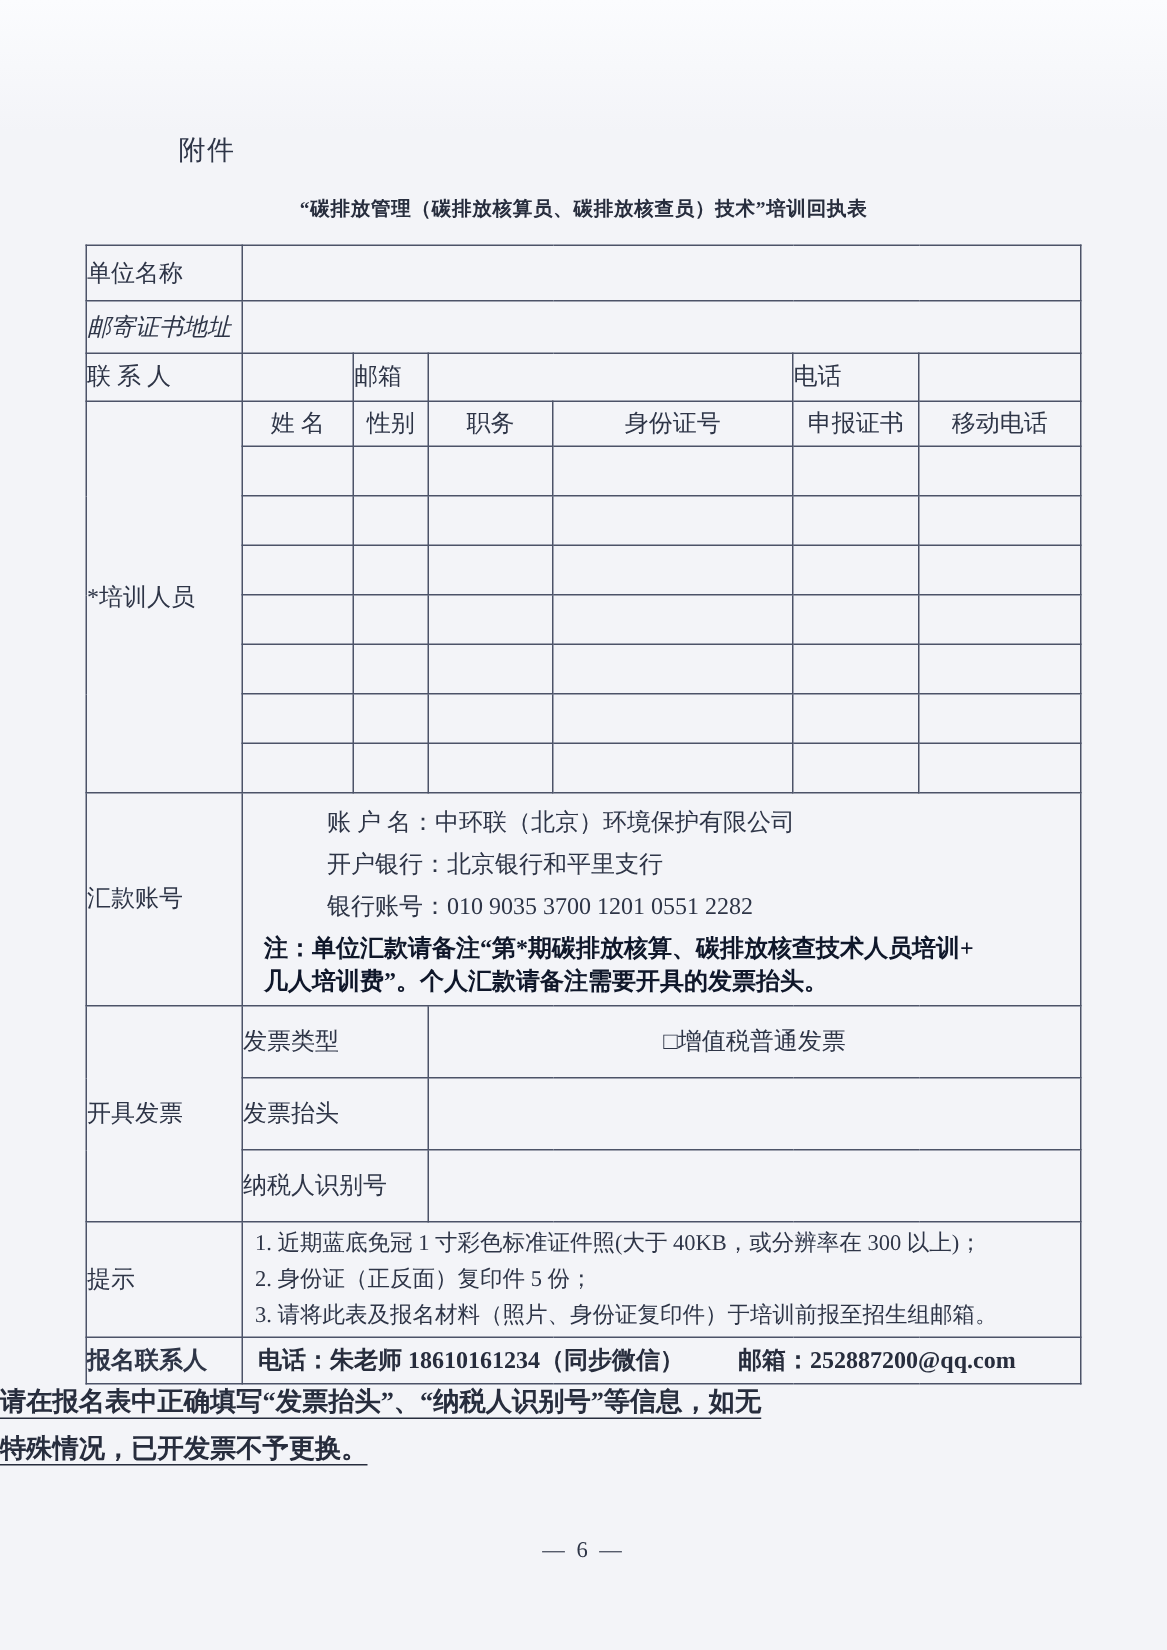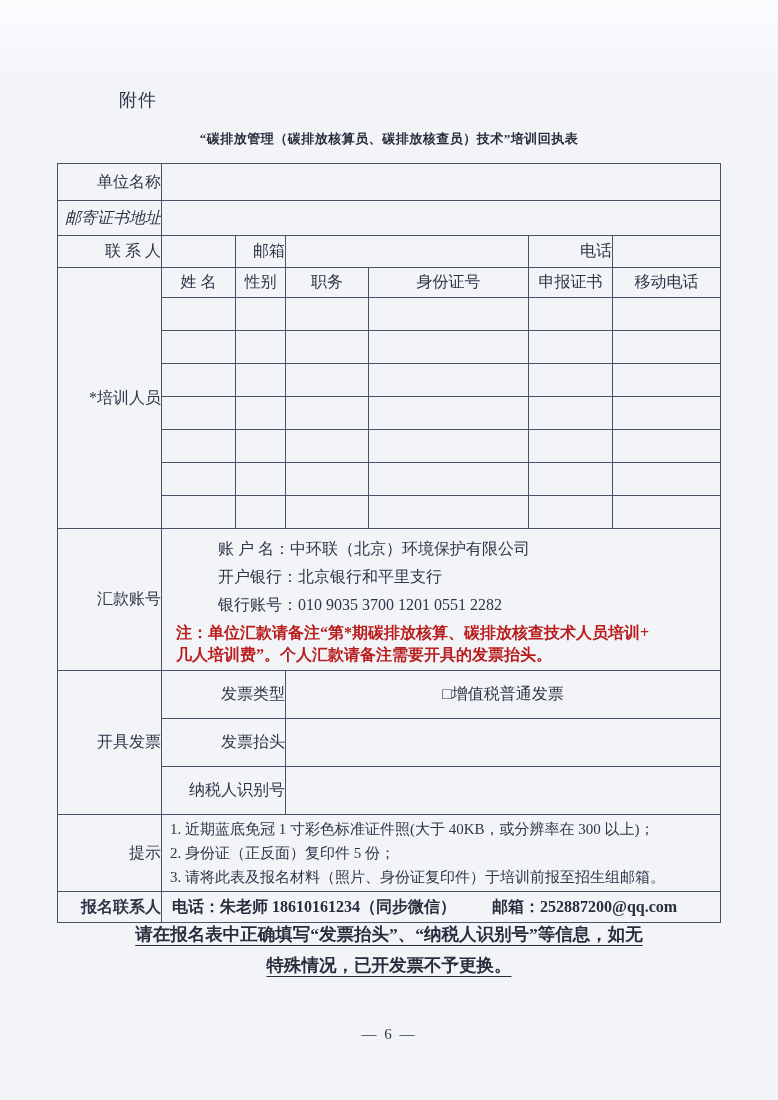--- a/index.html
+++ b/index.html
@@ -25,42 +25,42 @@
     position:absolute;left:57px;top:163px;
     width:663px;border-collapse:collapse;table-layout:fixed;
   }
   table.form td{
     border:1px solid #4c5368;
     font-size:16px;
     vertical-align:middle;
     padding:0;
     overflow:hidden;
   }
-  td.lbl{text-align:right;}
+  td.lbl{text-align:left;}
   tr.r-unit{height:37px;}
   tr.r-mail{height:35px;font-style:italic;}
   tr.r-contact{height:32px;}
   tr.r-thead{height:30px;}
   tr.r-empty{height:33px;}
   tr.r-remit{height:132px;}
   tr.r-inv{height:48px;}
   tr.r-tips{height:75px;}
   tr.r-reg{height:31px;}
   td.th{text-align:center;font-size:15.5px;}
   .remit-box{padding:6px 10px 4px 14px;}
   .remit-line{line-height:28px;white-space:nowrap;margin-left:42px;}
-  .remit-note{font-weight:bold;line-height:22px;margin-top:3px;color:#b91c1c;}
+  .remit-note{font-weight:bold;line-height:22px;margin-top:3px;color:#0f172a;}
   .inv-value{text-align:center;margin-top:27px;}
   .tips-box{padding:2px 6px 2px 8px;font-size:15px;}
   .tips-line{line-height:24px;white-space:nowrap;}
   .reg-box{padding-left:10px;font-weight:bold;color:#272d3d;white-space:nowrap;}
   .reg-email{margin-left:32px;}
   .footer-note{
     position:absolute;left:0;top:919px;width:778px;
-    text-align:center;font-weight:bold;font-size:17.5px;
+    text-align:left;font-weight:bold;font-size:17.5px;
     line-height:31px;color:#272d3d;
   }
   .footer-note span{text-decoration:underline;text-underline-offset:5px;}
   .page-number{
     position:absolute;left:0;top:1026px;width:778px;
     text-align:center;font-size:15px;letter-spacing:2px;
   }
 </style>
 </head>
 <body>

